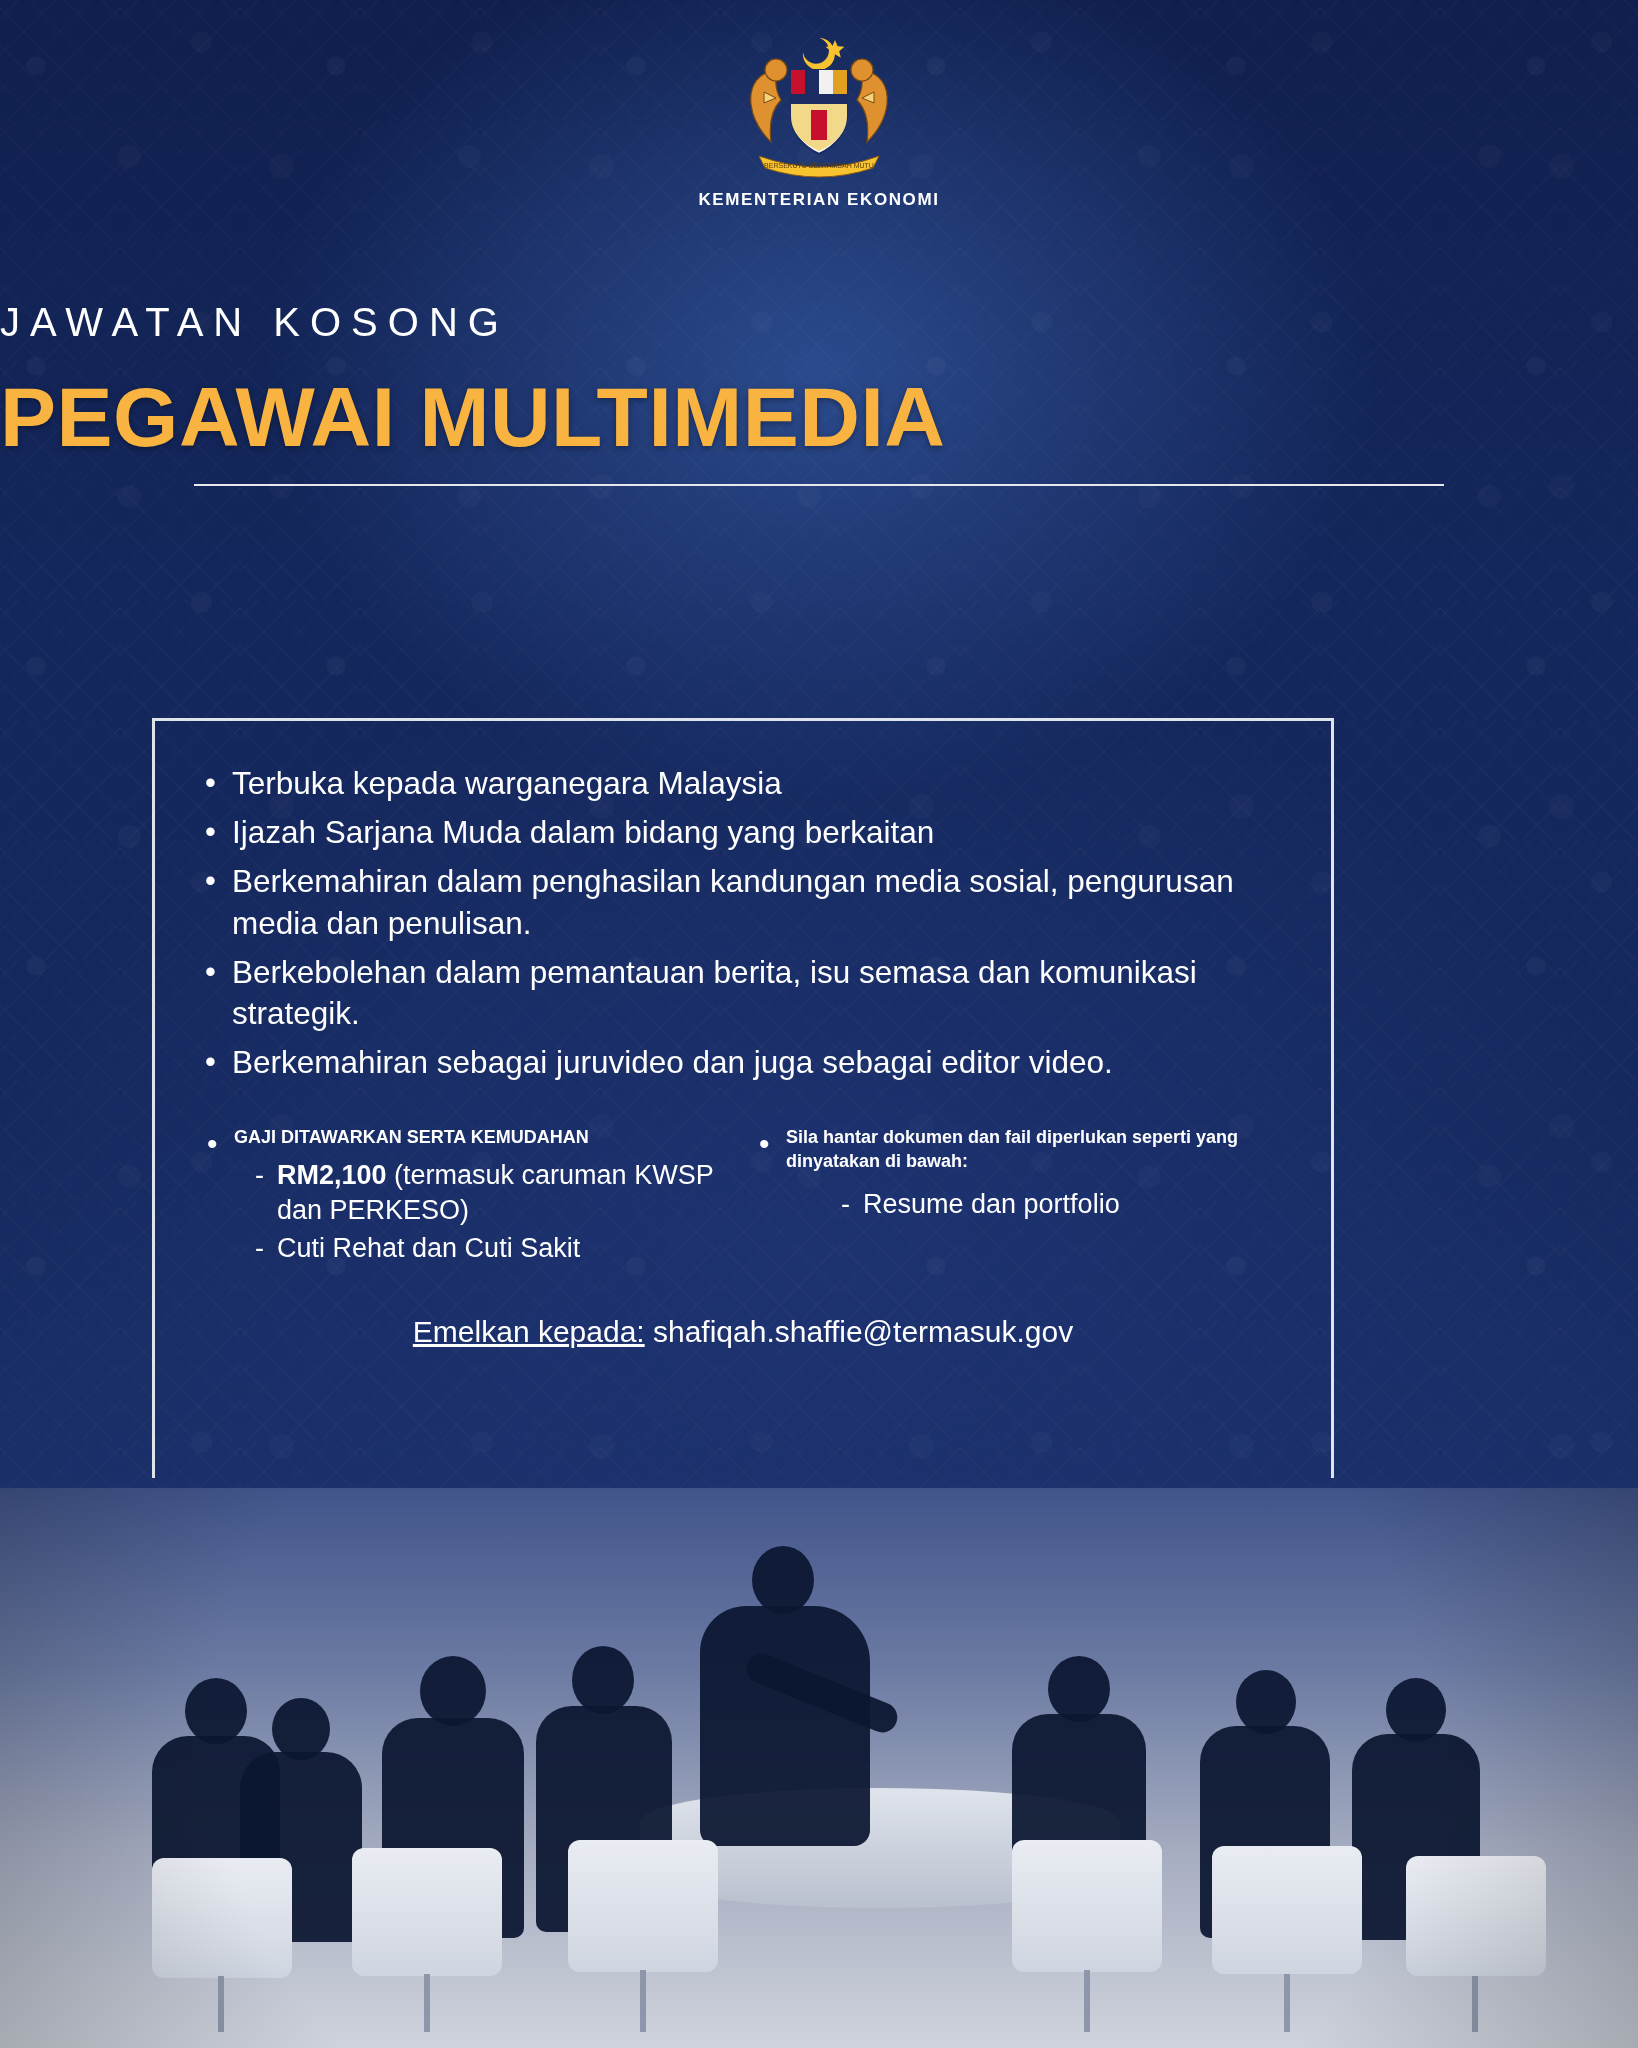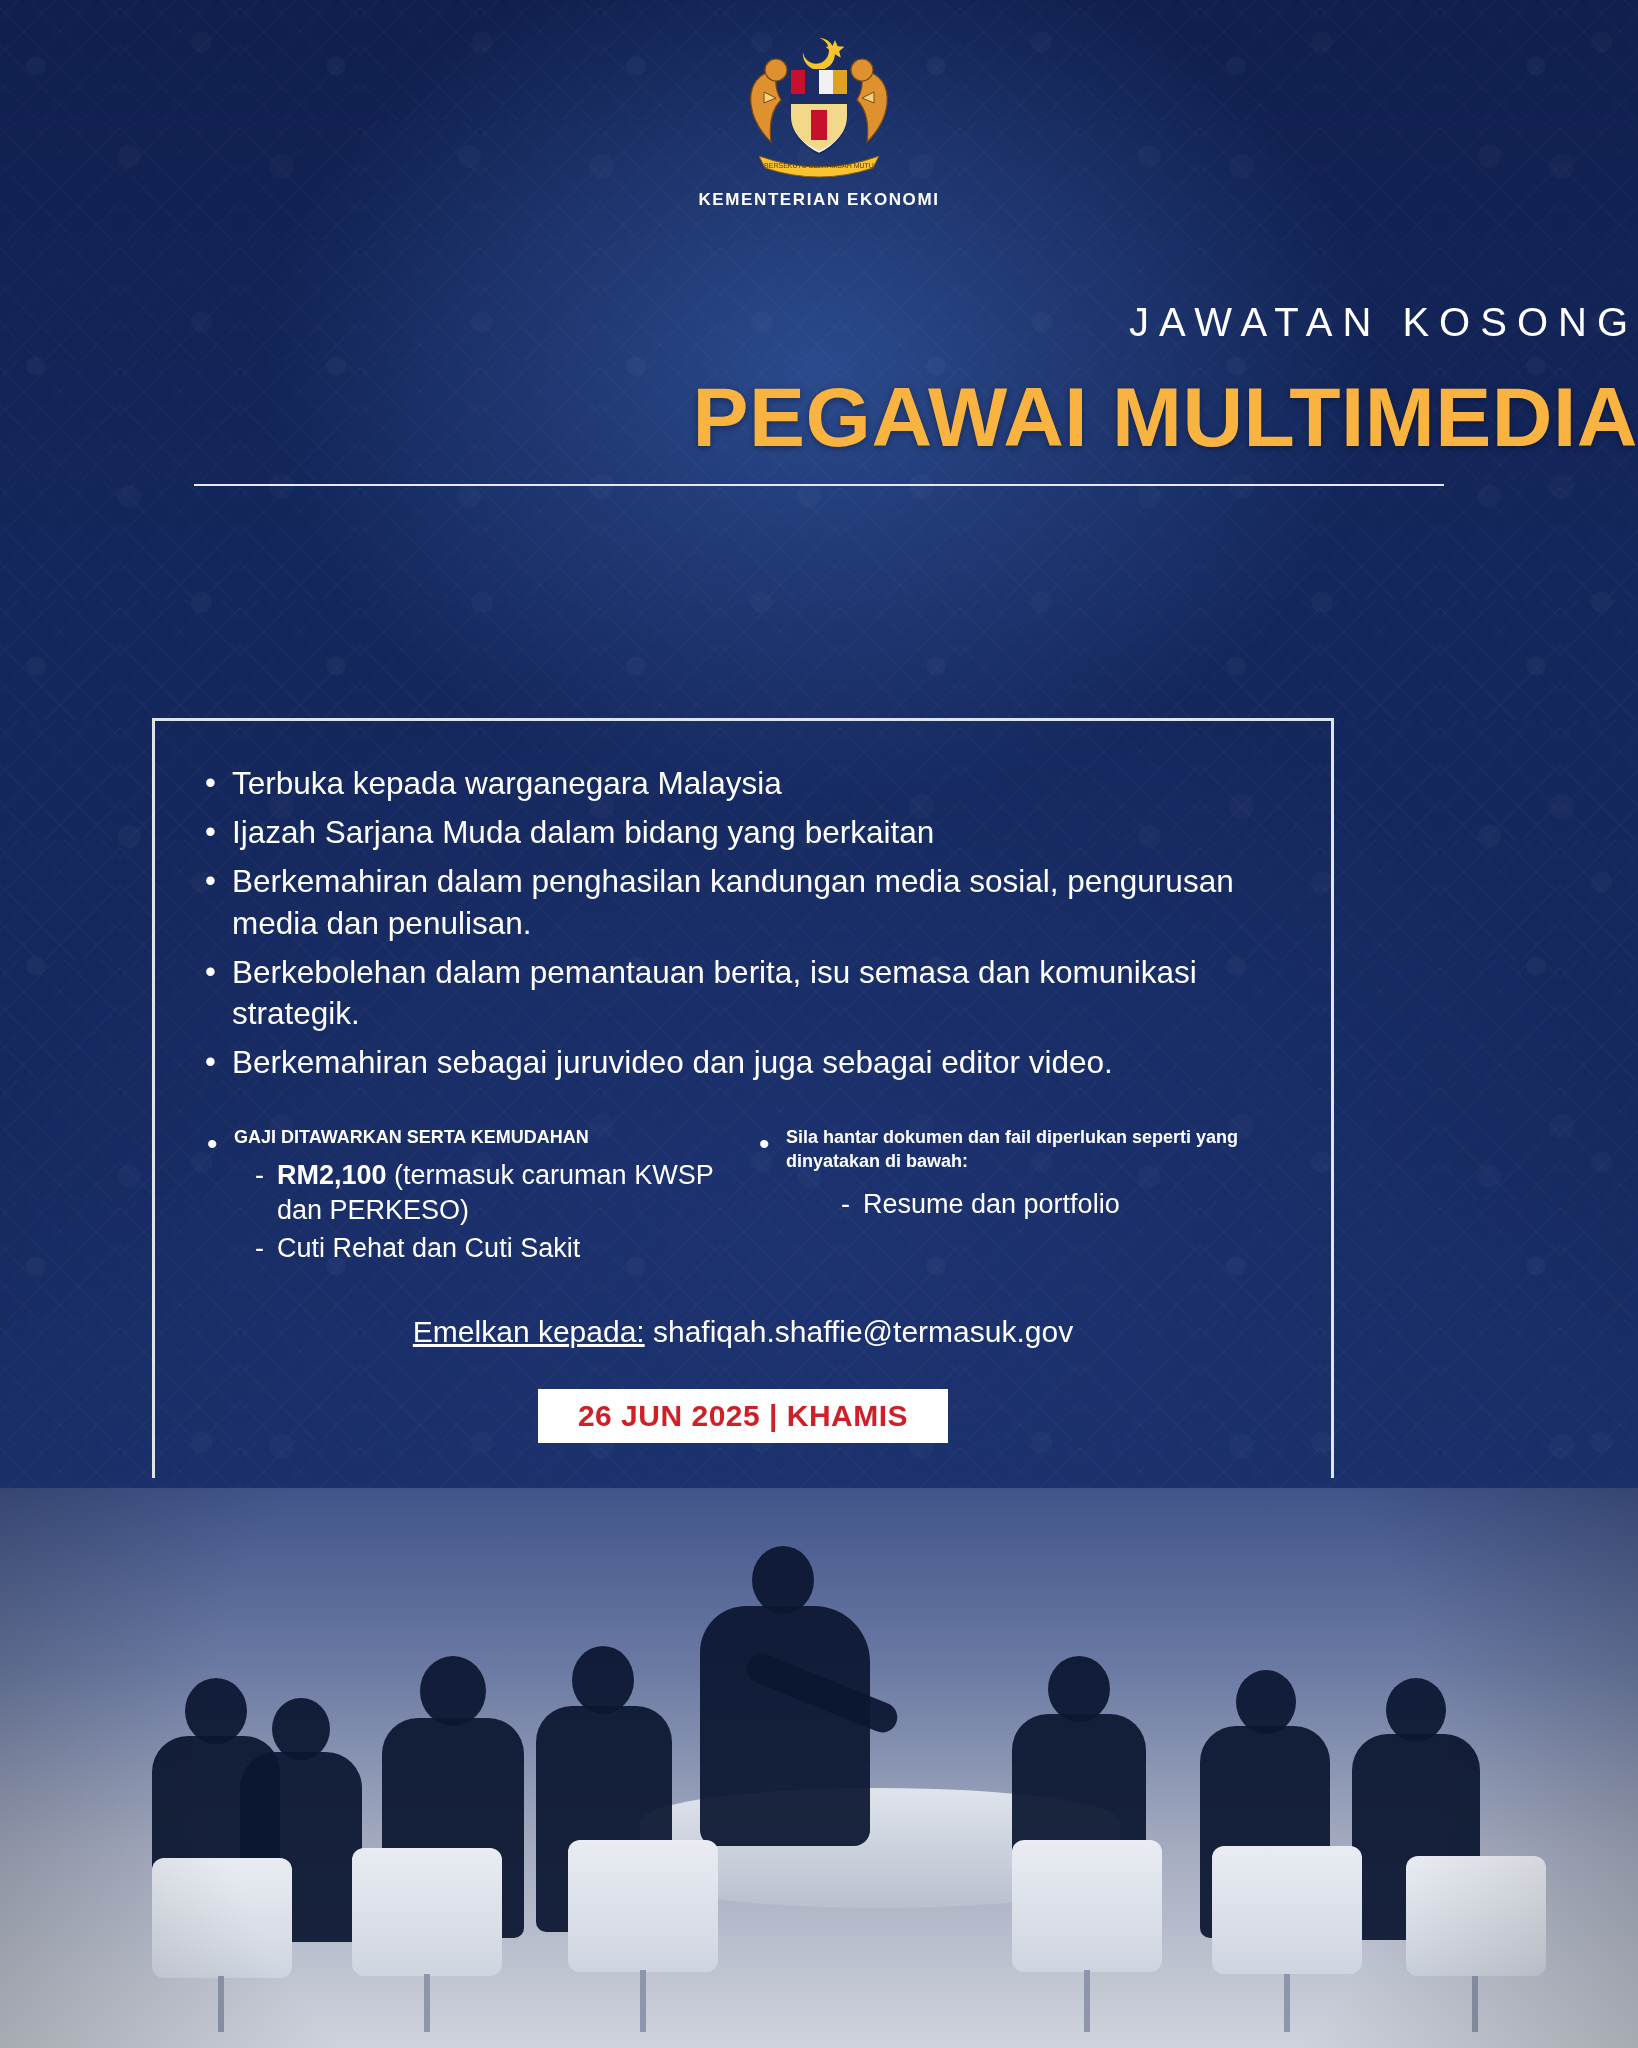--- a/index.html
+++ b/index.html
@@ -44,21 +44,21 @@
     margin-top: 10px;
     color: #ffffff;
     font-size: 17px;
     font-weight: 700;
     letter-spacing: 1.6px;
   }
 
   
   #title-block {
     position: absolute; top: 300px; left: 0; right: 0;
-    text-align: right;
+    text-align: left;
   }
   .kicker {
     color: #ffffff;
     font-size: 40px;
     letter-spacing: 10px;
     font-weight: 400;
   }
   .main-title {
     color: #f9b340;
     font-size: 84px;
@@ -304,21 +304,20 @@
           </ul>
         </div>
       </div>
 
       <div id="email-line">
         <span class="lead">Emelkan kepada:</span>
         <span>shafiqah.shaffie@termasuk.gov</span>
       </div>
 
       <div id="deadline-wrap">
-        <div class="deadline-chip">26 JUN 2025 | KHAMIS</div>
       </div>
     </div>
   </div>
 
   <div id="footer-row">
     <div id="madani-logo">
       <div class="madani-mark">
         <svg viewBox="0 0 44 44" width="44" height="44" aria-hidden="true">
           <circle cx="22" cy="22" r="20" fill="#0e2352"></circle>
           <g fill="#f0b429">

